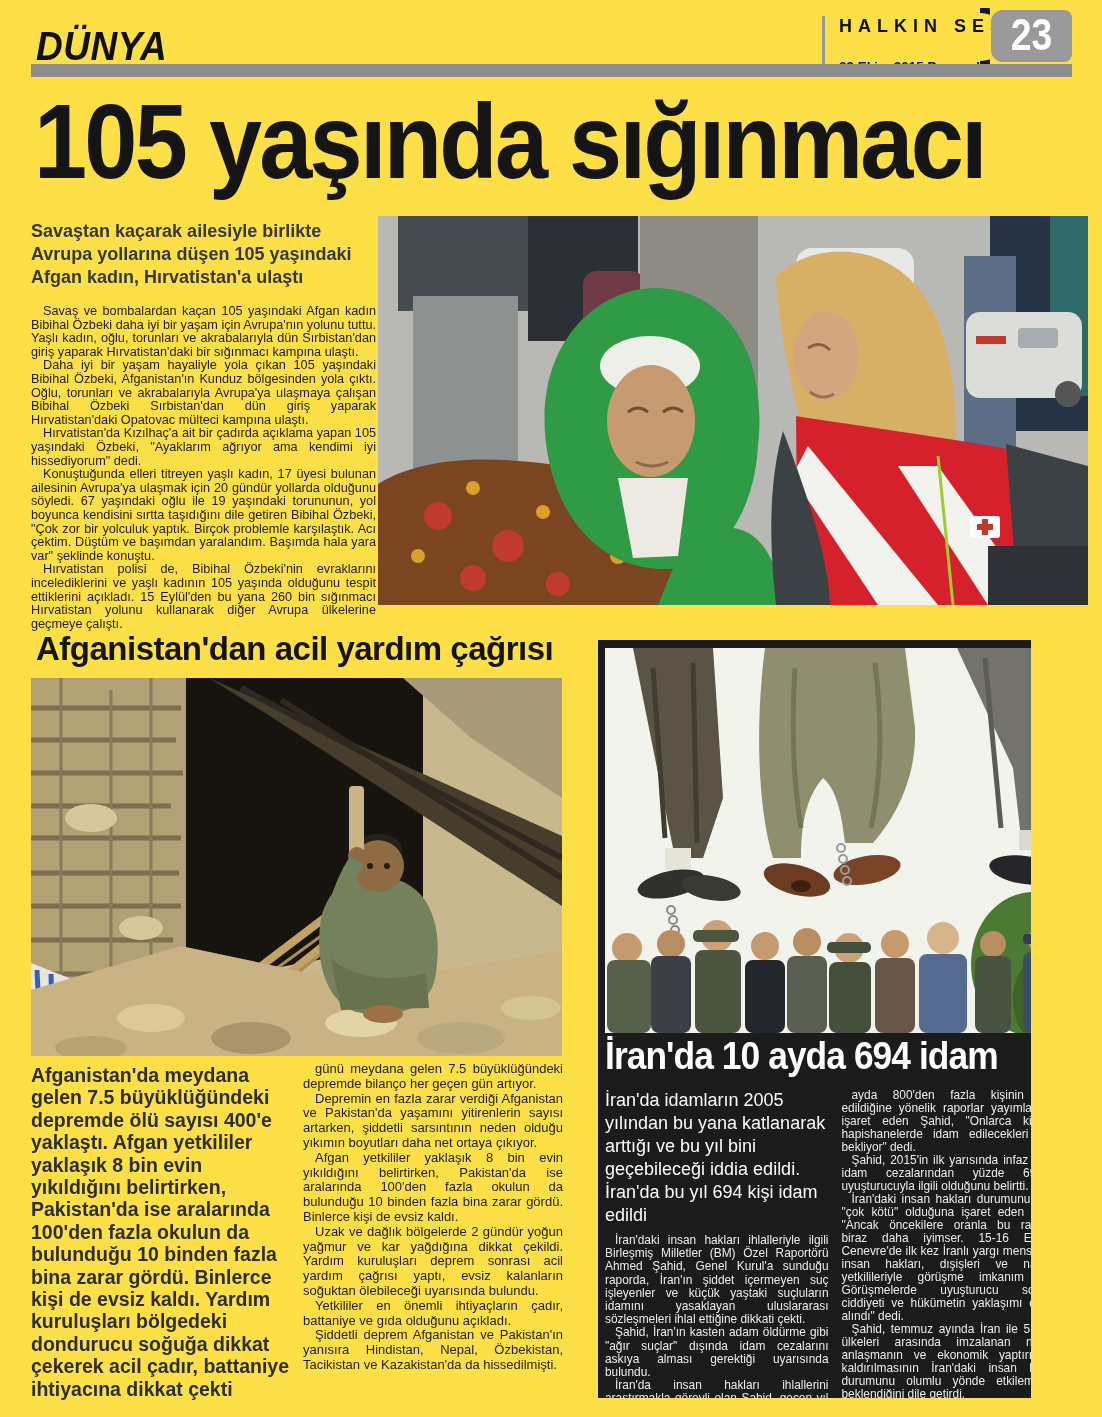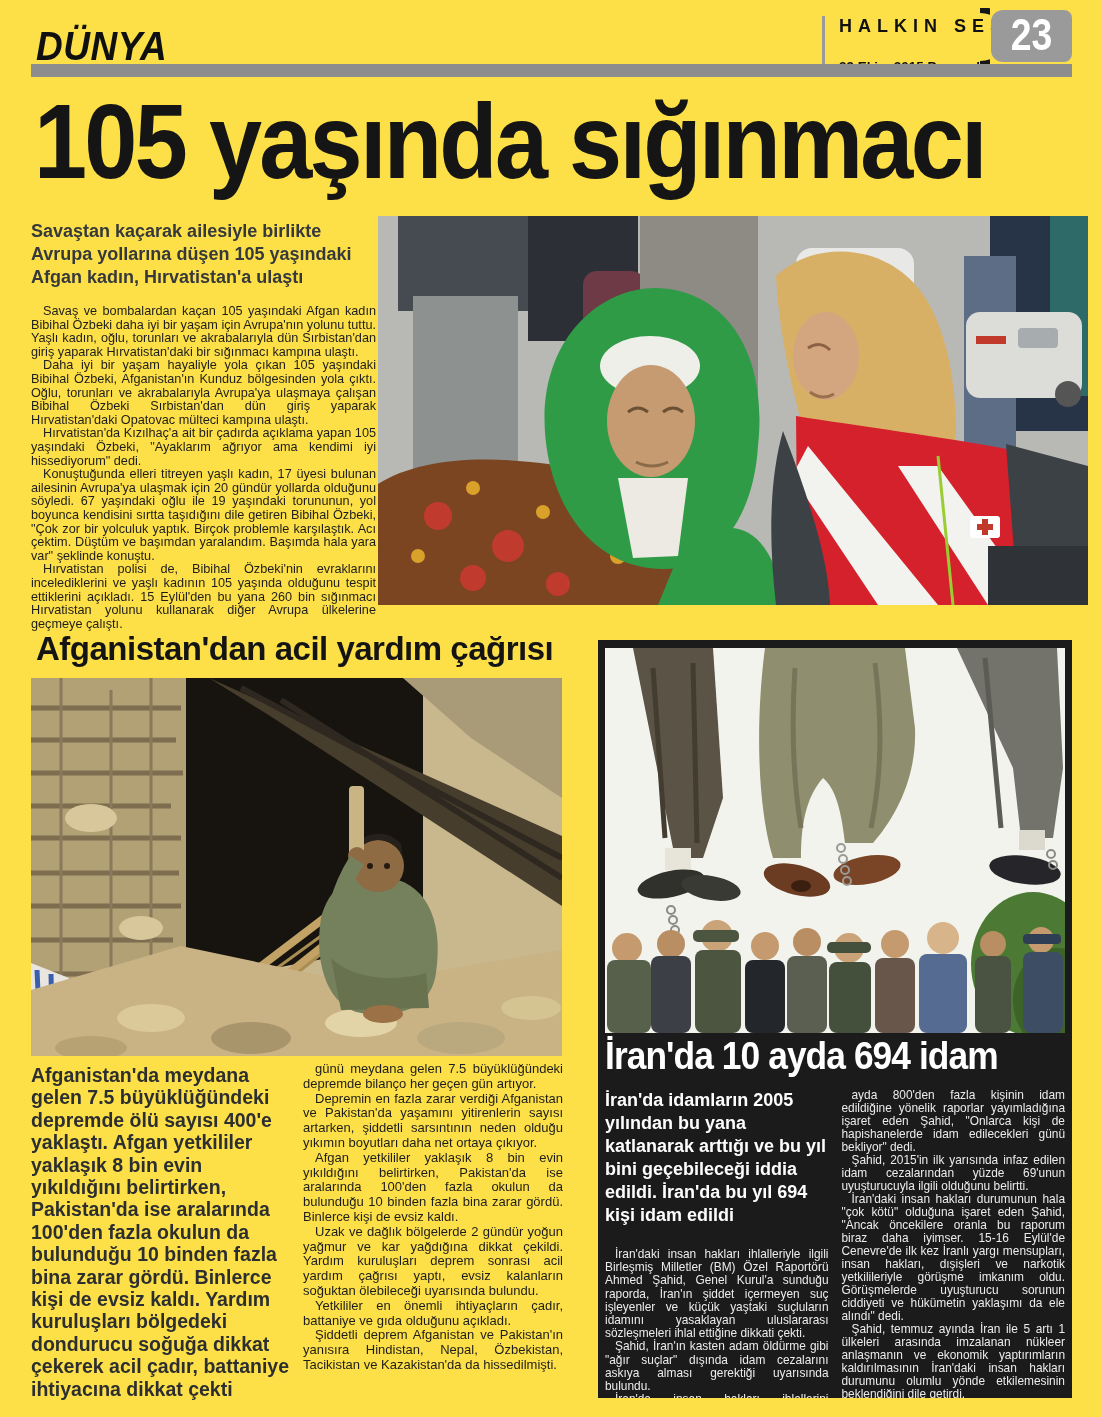--- a/index.html
+++ b/index.html
@@ -48,30 +48,30 @@
     color:#141414; letter-spacing:-0.5px;
   }
   .photo2 { position:absolute; left:31px; top:678px; width:531px; height:378px; }
   .af-col1 { position:absolute; left:31px; top:1064px; width:264px; }
   .af-lead { font-size:19.5px; font-weight:bold; color:#2c2e30; line-height:22.4px; }
   .af-col1-body { margin-top:14px; }
   .af-col1-body p, .af-col2 p { font-size:13px; line-height:15.1px; text-align:justify; text-indent:12px; color:#1d1d1d; }
   .af-col2 { position:absolute; left:303px; top:1062px; width:260px; }
   .af-col2 p { line-height:14.8px; }
   
-  .iran { position:absolute; left:598px; top:640px; width:474px; height:758px; background:#1b1b1b; overflow:hidden; }
+  .iran { position:absolute; left:598px; top:640px; width:433px; height:758px; background:#1b1b1b; overflow:hidden; }
   .iran-photo { position:absolute; left:7px; top:8px; width:460px; height:385px; }
   .iran-headline {
     position:absolute; left:7px; top:395px; width:462px;
     color:#ffffff; font-size:38px; font-weight:bold; letter-spacing:-1px;
     white-space:nowrap; transform:scaleX(0.93); transform-origin:left top;
   }
   .iran-cols { position:absolute; left:7px; top:449px; width:460px; display:flex; gap:13px; }
   .iran-col { width:224px; }
-  .iran-lead { font-size:18px; font-weight:bold; color:#fdfdfd; line-height:23px; margin-bottom:21px; }
+  .iran-lead { font-size:18px; font-weight:normal; color:#fdfdfd; line-height:23px; margin-bottom:7px; }
   .iran-col p.body { font-size:11.9px; line-height:13.2px; text-align:justify; text-indent:10px; color:#ececec; }
   .iran-col.c2 p.body { line-height:13.0px; }
 </style>
 </head>
 <body>
 
 <div class="page">
 
   <div class="section-title">DÜNYA</div>
   <div class="masthead">

